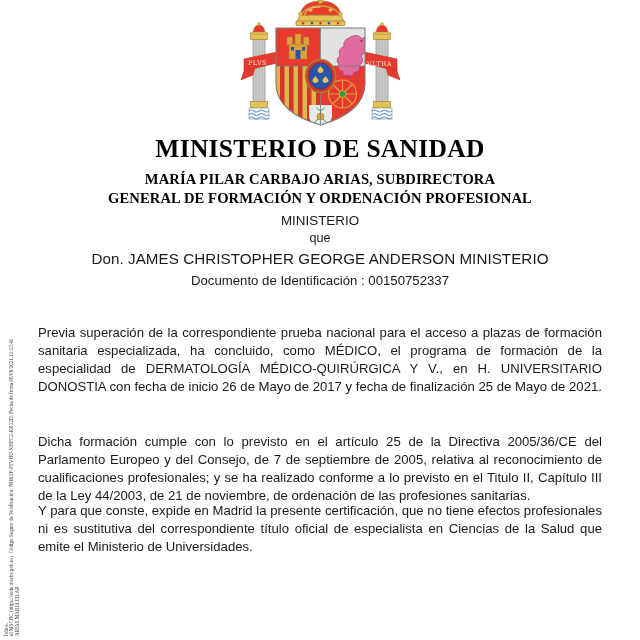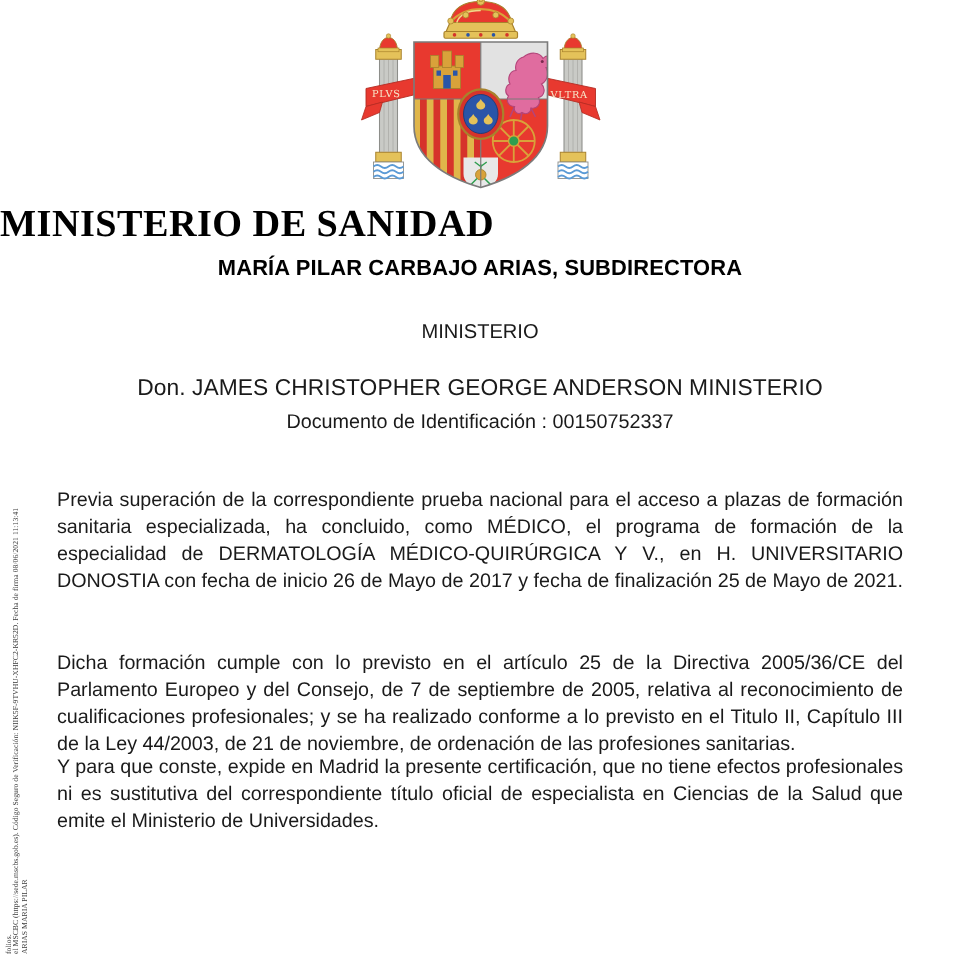--- a/index.html
+++ b/index.html
@@ -62,33 +62,34 @@
     position: absolute;
     left: 0;
     top: 0;
     width: 640px;
   }
 
   .ministry-title {
     position: absolute;
     top: 134px;
     left: 0; right: 0;
+    text-align: center;
     font-family: "Liberation Serif", serif;
     font-weight: bold;
     font-size: 25.5px;
     letter-spacing: 0.3px;
     color: #000;
   }
 
   .subdirector {
     position: absolute;
     top: 170px;
     left: 0; right: 0;
     text-align: center;
-    font-family: Liberation Sans, sans-serif;
+    font-family: Liberation Serif, serif;
     font-weight: bold;
     font-size: 14.6px;
     line-height: 18.5px;
     letter-spacing: 0.1px;
     color: #000;
   }
 
   .certifica {
     position: absolute;
     top: 212px;
@@ -294,24 +295,26 @@
     </g>
   </svg>
 </div>
 
 <div class="doc">
 
   <div class="ministry-title">MINISTERIO DE SANIDAD</div>
 
   <div class="subdirector">
     <div>MARÍA PILAR CARBAJO ARIAS, SUBDIRECTORA</div>
+    <div>GENERAL DE FORMACIÓN Y ORDENACIÓN PROFESIONAL</div>
   </div>
 
   <div class="certifica">
     <span>MINISTERIO</span>
+    <span class="que">que</span>
   </div>
 
   <div class="person-name">Don. JAMES CHRISTOPHER GEORGE ANDERSON MINISTERIO</div>
 
   <div class="doc-id">Documento de Identificación : 00150752337</div>
 
   <p class="para p1">Previa superación de la correspondiente prueba nacional para el acceso a plazas de formación sanitaria especializada, ha concluido, como MÉDICO, el programa de formación de la especialidad de DERMATOLOGÍA MÉDICO-QUIRÚRGICA Y V., en H. UNIVERSITARIO DONOSTIA con fecha de inicio 26 de Mayo de 2017 y fecha de finalización 25 de Mayo de 2021.</p>
 
   <p class="para p2">Dicha formación cumple con lo previsto en el artículo 25 de la Directiva 2005/36/CE del Parlamento Europeo y del Consejo, de 7 de septiembre de 2005, relativa al reconocimiento de cualificaciones profesionales; y se ha realizado conforme a lo previsto en el Titulo II, Capítulo III de la Ley 44/2003, de 21 de noviembre, de ordenación de las profesiones sanitarias.</p>
 

